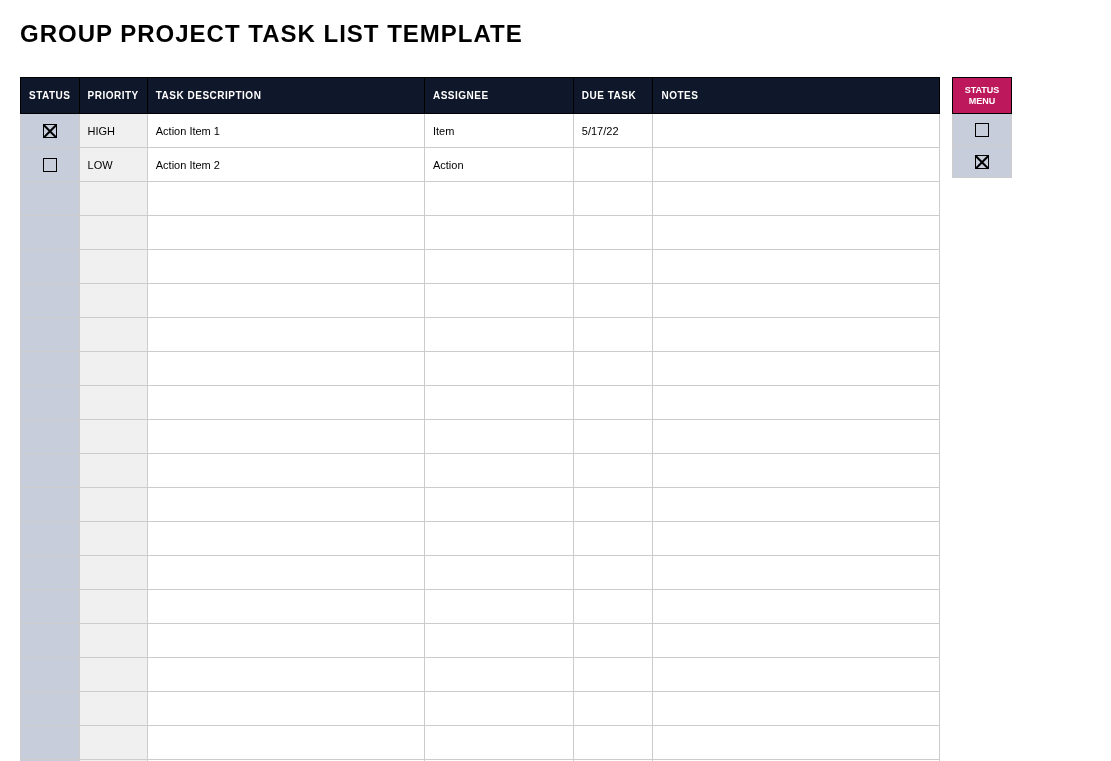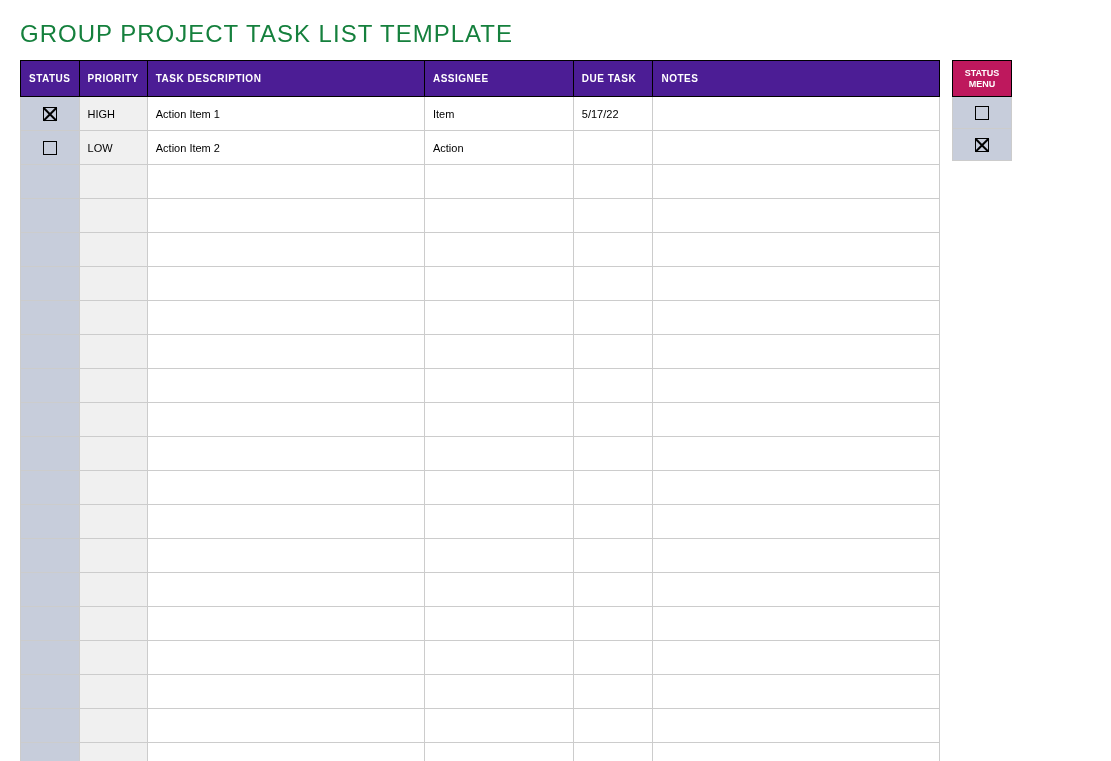--- a/index.html
+++ b/index.html
@@ -2,37 +2,37 @@
 <html><head>
   <meta charset="utf-8">
   <style>
     * { margin: 0; padding: 0; box-sizing: border-box; }
     body {
       font-family: Arial, Helvetica, sans-serif;
       background: #fff;
       padding: 20px;
     }
     .page-title {
-      color: #15803d;
+      color: #000000;
       font-size: 24px;
-      font-weight: 400;
+      font-weight: 700;
       letter-spacing: 1px;
-      margin-bottom: 12px;
+      margin-bottom: 29px;
     }
     .container {
       display: flex;
       gap: 12px;
       align-items: flex-start;
     }
     .main-table {
       border-collapse: collapse;
       width: 920px;
     }
     .main-table th {
-      background: #4c1d95;
+      background: #0f172a;
       color: #fff;
       font-size: 10px;
       font-weight: 700;
       letter-spacing: 0.5px;
       text-align: left;
       padding: 10px 8px;
       border: 1px solid #000;
       height: 36px;
     }
     .main-table th.center { text-align: center; }

